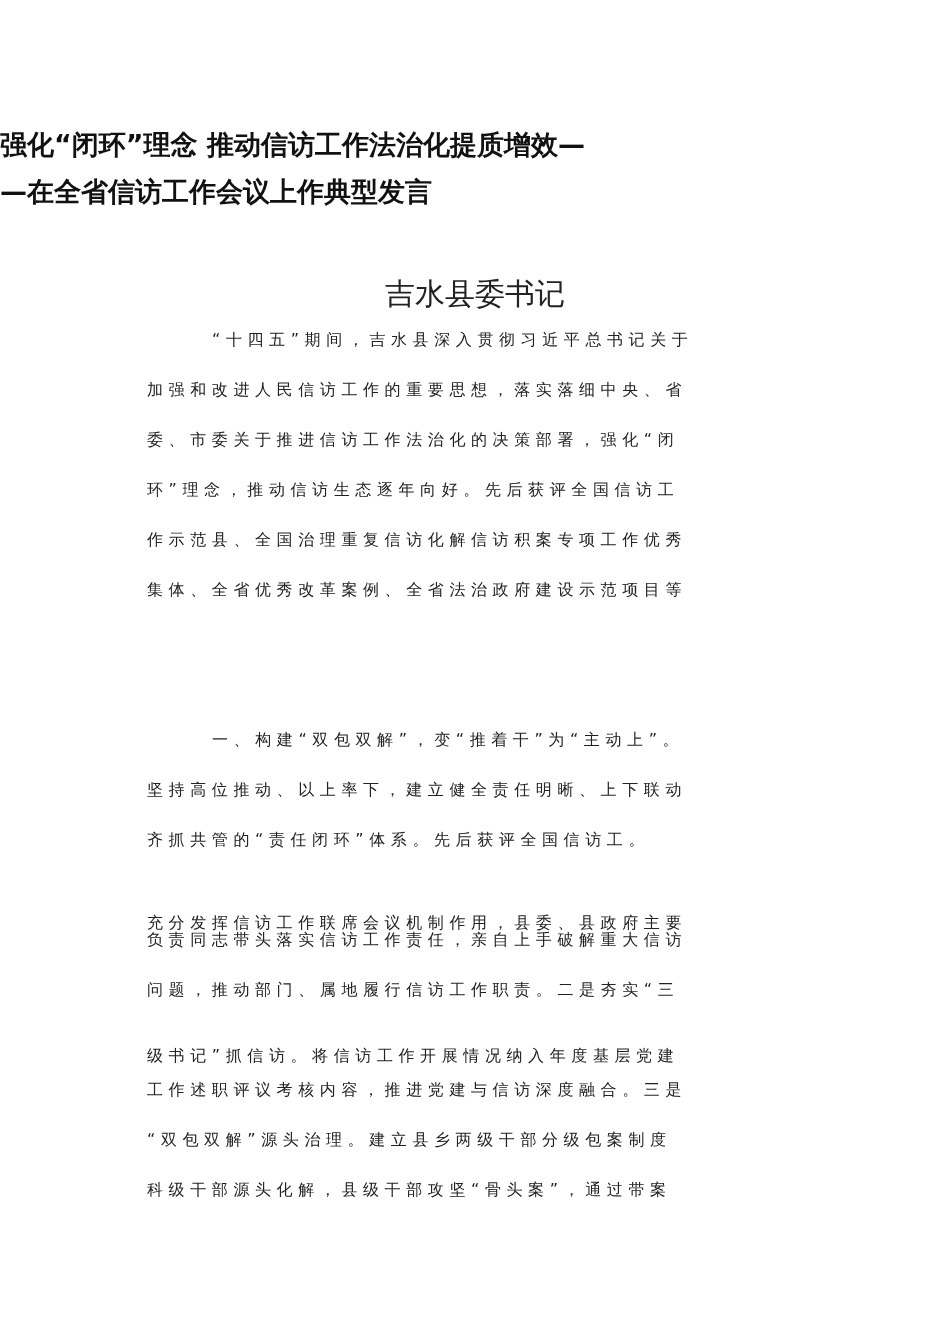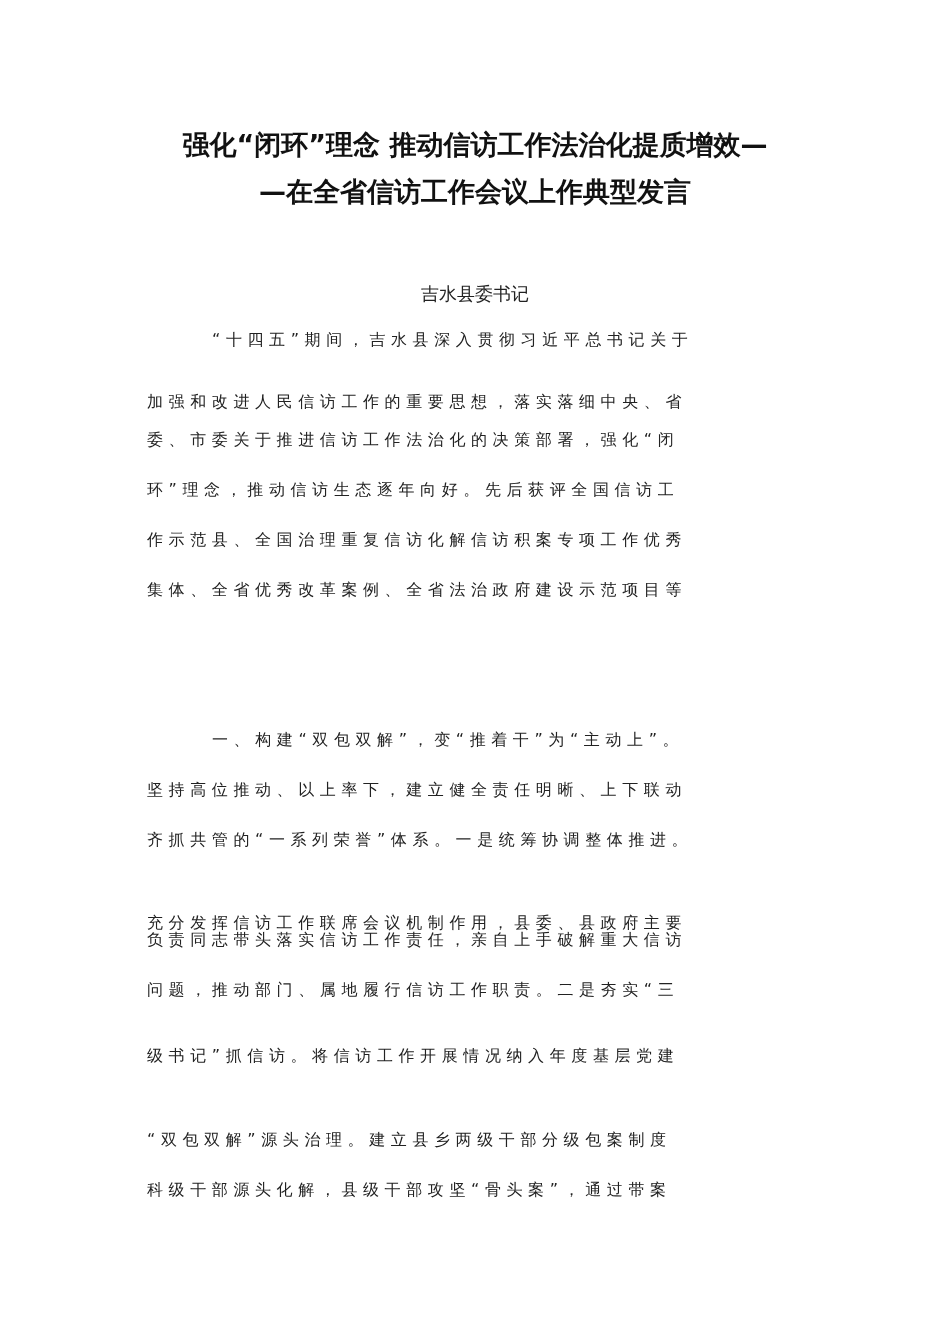--- a/index.html
+++ b/index.html
@@ -1,46 +1,47 @@
 <!DOCTYPE html>
 <html><head>
 <meta charset="utf-8">
 <style>
   html, body { margin: 0; padding: 0; background: #ffffff; }
   body { width: 950px; height: 1344px; position: relative; overflow: hidden;
          font-family: "DejaVu Sans", "Liberation Sans", sans-serif; color: #111111; }
   .page { position: absolute; left: 0; top: 0; width: 950px; height: 1344px; background: #fff; }
-  .title-line { position: absolute; left: 0; width: 950px; text-align: center;
+  .title-line { position: absolute; left: 0; width: 950px; 
                 font-size: 27px; font-weight: bold; letter-spacing: 0px; line-height: 34px; color: #111; }
   .author { position: absolute; left: 0; width: 950px; text-align: center;
-            font-size: 18px; line-height: 30px; color: #222; }
+            font-size: 30px; line-height: 30px; color: #222; }
   .line { position: absolute; left: 147px; width: 680px; font-size: 16px; line-height: 30px;
           color: #222; white-space: nowrap; letter-spacing: 5.6px; }
   .line.indent { left: 212px; }
 </style>
 </head>
 <body>
 
 <div class="page">
 
   <div class="title-line" style="top:128px;">强化“闭环”理念 推动信访工作法治化提质增效—</div>
   <div class="title-line" style="top:175px;">—在全省信访工作会议上作典型发言</div>
 
   <div class="author" style="top:279px;">吉水县委书记</div>
 
   <div class="line indent" style="top:325px;">“十四五”期间，吉水县深入贯彻习近平总书记关于</div>
-  <div class="line" style="top:375px;margin-top:12px;">加强和改进人民信访工作的重要思想，落实落细中央、省</div>
+  <div class="line" style="top:375px;">加强和改进人民信访工作的重要思想，落实落细中央、省</div>
   <div class="line" style="top:425px;">委、市委关于推进信访工作法治化的决策部署，强化“闭</div>
   <div class="line" style="top:475px;">环”理念，推动信访生态逐年向好。先后获评全国信访工</div>
   <div class="line" style="top:525px;">作示范县、全国治理重复信访化解信访积案专项工作优秀</div>
   <div class="line" style="top:575px;">集体、全省优秀改革案例、全省法治政府建设示范项目等</div>
 
   <div class="line indent" style="top:725px;">一、构建“双包双解”，变“推着干”为“主动上”。</div>
   <div class="line" style="top:775px;">坚持高位推动、以上率下，建立健全责任明晰、上下联动</div>
-  <div class="line" style="top:825px;">齐抓共管的“一系列荣誉”体系。一是统筹协调整体推进。</div>
+  <div class="line" style="top:825px;">齐抓共管的“责任闭环”体系。先后获评全国信访工。</div>
   <div class="line" style="top:875px;margin-top:33px;">充分发挥信访工作联席会议机制作用，县委、县政府主要</div>
   <div class="line" style="top:925px;">负责同志带头落实信访工作责任，亲自上手破解重大信访</div>
   <div class="line" style="top:975px;">问题，推动部门、属地履行信访工作职责。二是夯实“三</div>
   <div class="line" style="top:1041px;">级书记”抓信访。将信访工作开展情况纳入年度基层党建</div>
+  <div class="line" style="top:1075px;">工作述职评议考核内容，推进党建与信访深度融合。三是</div>
   <div class="line" style="top:1125px;">“双包双解”源头治理。建立县乡两级干部分级包案制度</div>
   <div class="line" style="top:1175px;">科级干部源头化解，县级干部攻坚“骨头案”，通过带案</div>
 
 </div>
 
 </body></html>

